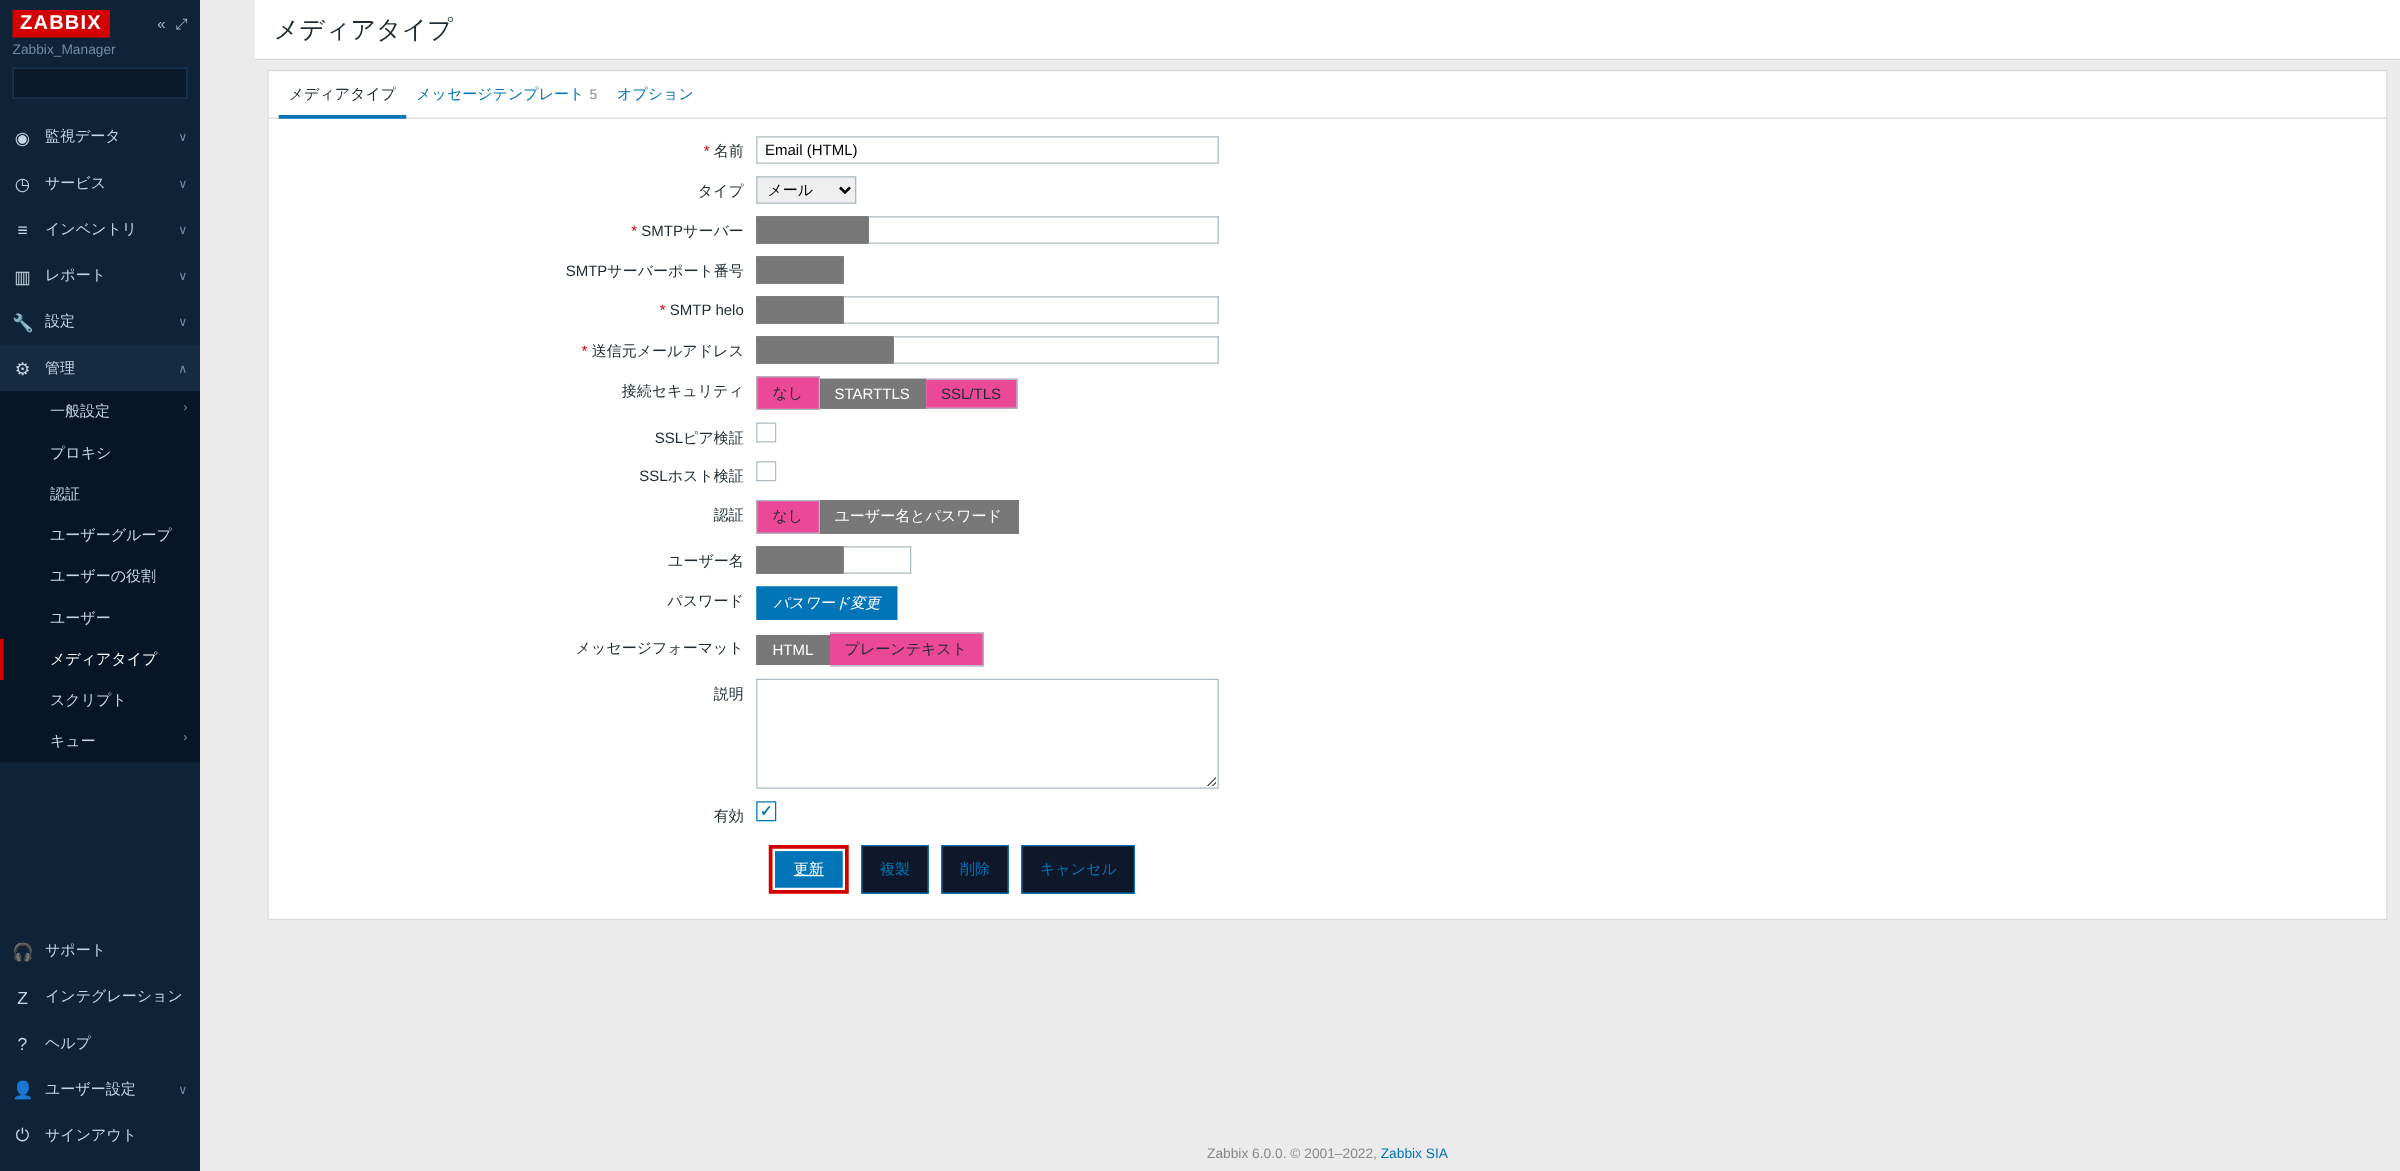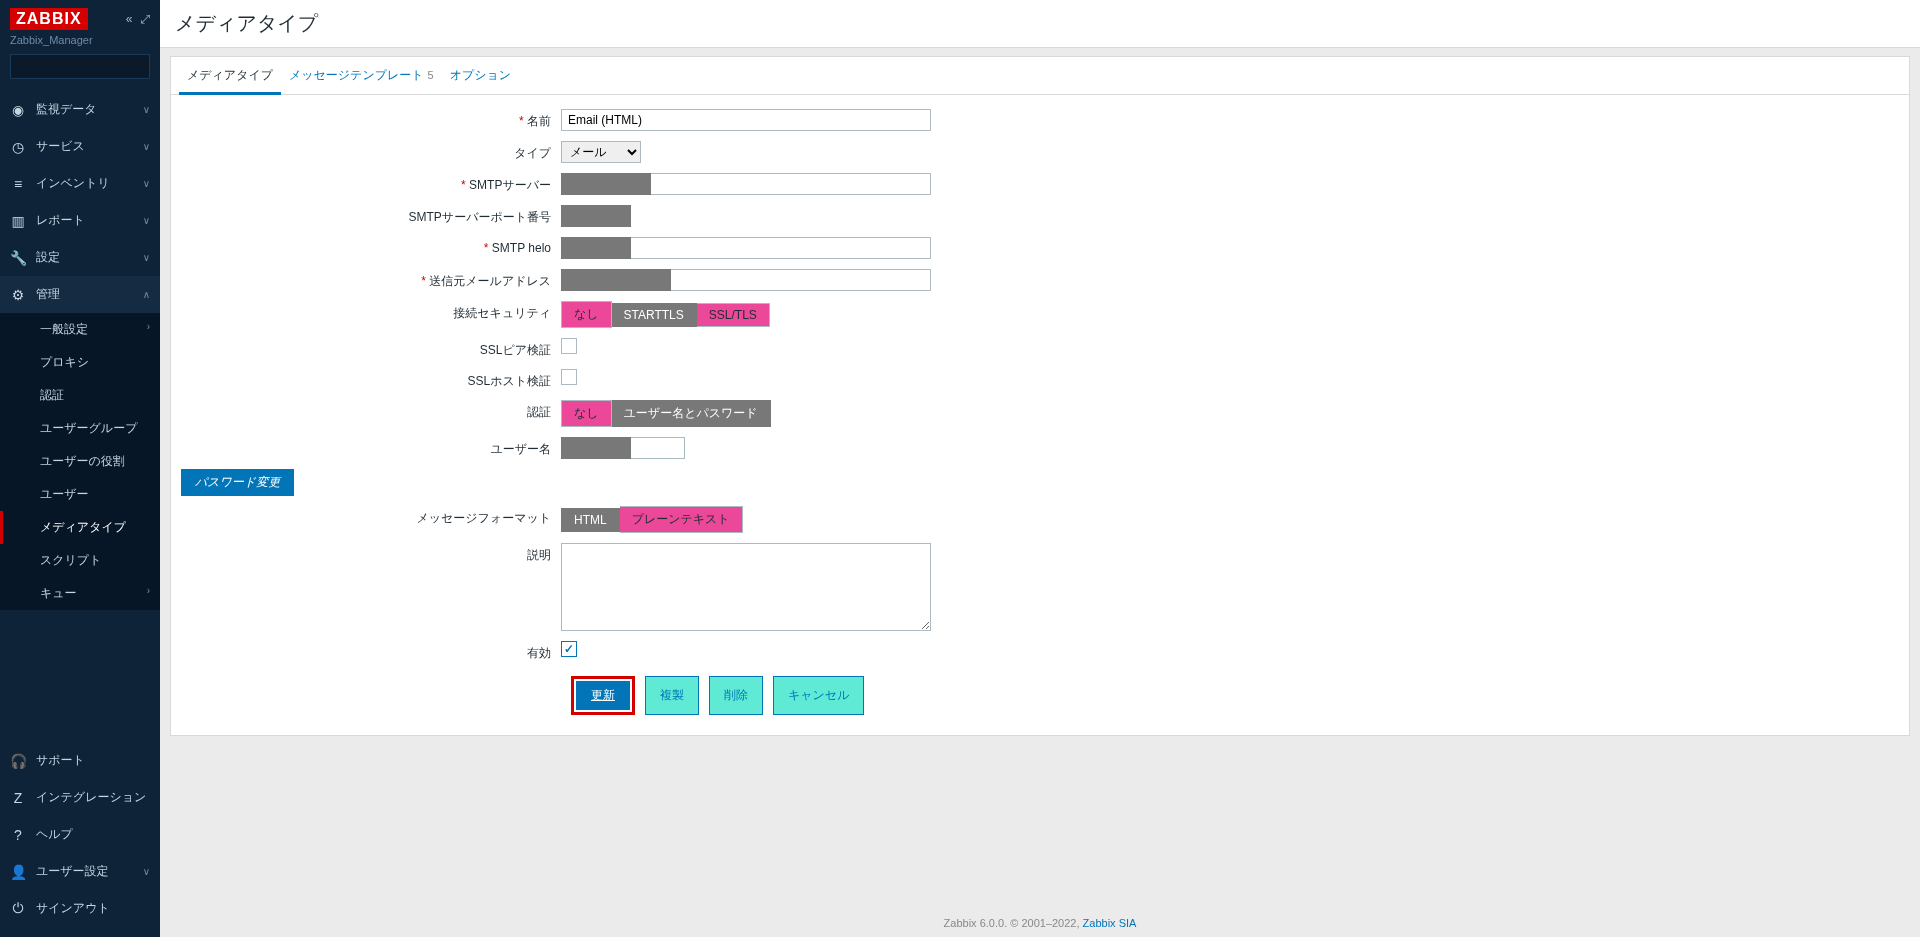--- a/index.html
+++ b/index.html
@@ -1,17 +1,17 @@
 <!DOCTYPE html>
 <html><head>
 <meta charset="utf-8">
 <style>
 * { margin: 0; padding: 0; box-sizing: border-box; }
 body { font-family: Arial, sans-serif; font-size: 12px; color: #1f2c33; background: #ebebeb; }
-.app { display: flex; height: 937px; width: 1920px; }
+.app { display: flex; height: 937px; width: 1920px; gap: 44px; }
 
 
 .sidebar { width: 160px; background: #0e2338; color: #fff; display: flex; flex-direction: column; flex-shrink: 0; }
 .sidebar-header { padding: 8px 10px 4px; display: flex; align-items: center; justify-content: space-between; }
 .logo { background: #d40000; color: #fff; font-weight: bold; font-size: 16px; padding: 2px 6px; letter-spacing: 1px; }
 .header-icons { display: flex; gap: 8px; color: #a0bad0; }
 .site-name { color: #6f8ba5; font-size: 11px; padding: 0 10px 8px; }
 .search-box { margin: 0 10px 12px; display: flex; align-items: center; background: #0a1a2a; border: 1px solid #1a3a5a; }
 .search-input { flex: 1; background: transparent; border: none; color: #fff; padding: 4px 6px; outline: none; }
 .search-icon { color: #6f8ba5; padding: 0 6px; }
@@ -55,21 +55,21 @@
 .seg-group { display: flex; }
 .seg { padding: 4px 12px; border: 1px solid #acbbc2; background: #ec4899; color: #1f2c33; cursor: pointer; font-size: 12px; }
 .seg + .seg { border-left: none; }
 .seg.sel { background: #787878; color: #fff; border-color: #787878; }
 .checkbox { width: 16px; height: 16px; border: 1px solid #acbbc2; display: inline-flex; align-items: center; justify-content: center; background: #fff; cursor: pointer; }
 .checkbox.checked { background: #fff; border-color: #0275b8; }
 .checkbox.checked::after { content: '✓'; color: #0275b8; font-size: 12px; font-weight: bold; }
 .btn-primary { background: #0275b8; color: #fff; border: none; padding: 5px 14px; font-size: 12px; cursor: pointer; font-style: italic; }
 .textarea { width: 370px; height: 88px; border: 1px solid #acbbc2; padding: 4px; resize: both; font-family: inherit; font-size: 12px; }
 .action-row { display: flex; gap: 10px; padding-left: 390px; margin-top: 14px; }
-.btn-action { padding: 5px 14px; font-size: 12px; cursor: pointer; border: 1px solid #0275b8; background: #5eead4; color: #0275b8; }
+.btn-action { padding: 5px 14px; font-size: 12px; cursor: pointer; border: 1px solid #0275b8; background: #0f172a; color: #0275b8; }
 .btn-action.primary { background: #0275b8; color: #fff; text-decoration: underline; }
 .highlight-box { border: 3px solid #d40000; padding: 2px; display: inline-block; }
 .footer-text { text-align: center; color: #888; font-size: 11px; padding: 20px 0 8px; margin-top: auto; }
 .footer-text a { color: #0275b8; text-decoration: none; }
 </style>
 </head>
 <body>
 
 <div class="app">
   <aside class="sidebar">
@@ -246,20 +246,21 @@
 
           <div class="form-row">
             <div class="form-label">ユーザー名</div>
             <div class="form-control combo-sm">
                 <div class="masked w70"></div>
                 <div class="text-remain"></div>
               </div>
           </div>
 
           <div class="form-row">
+            <div class="form-label">パスワード</div>
             <div class="form-control">
                 <button class="btn-primary">パスワード変更</button>
               </div>
           </div>
 
           <div class="form-row">
             <div class="form-label">メッセージフォーマット</div>
             <div class="form-control seg-group">
               <div class="seg sel">HTML</div>
               <div class="seg">プレーンテキスト</div>

